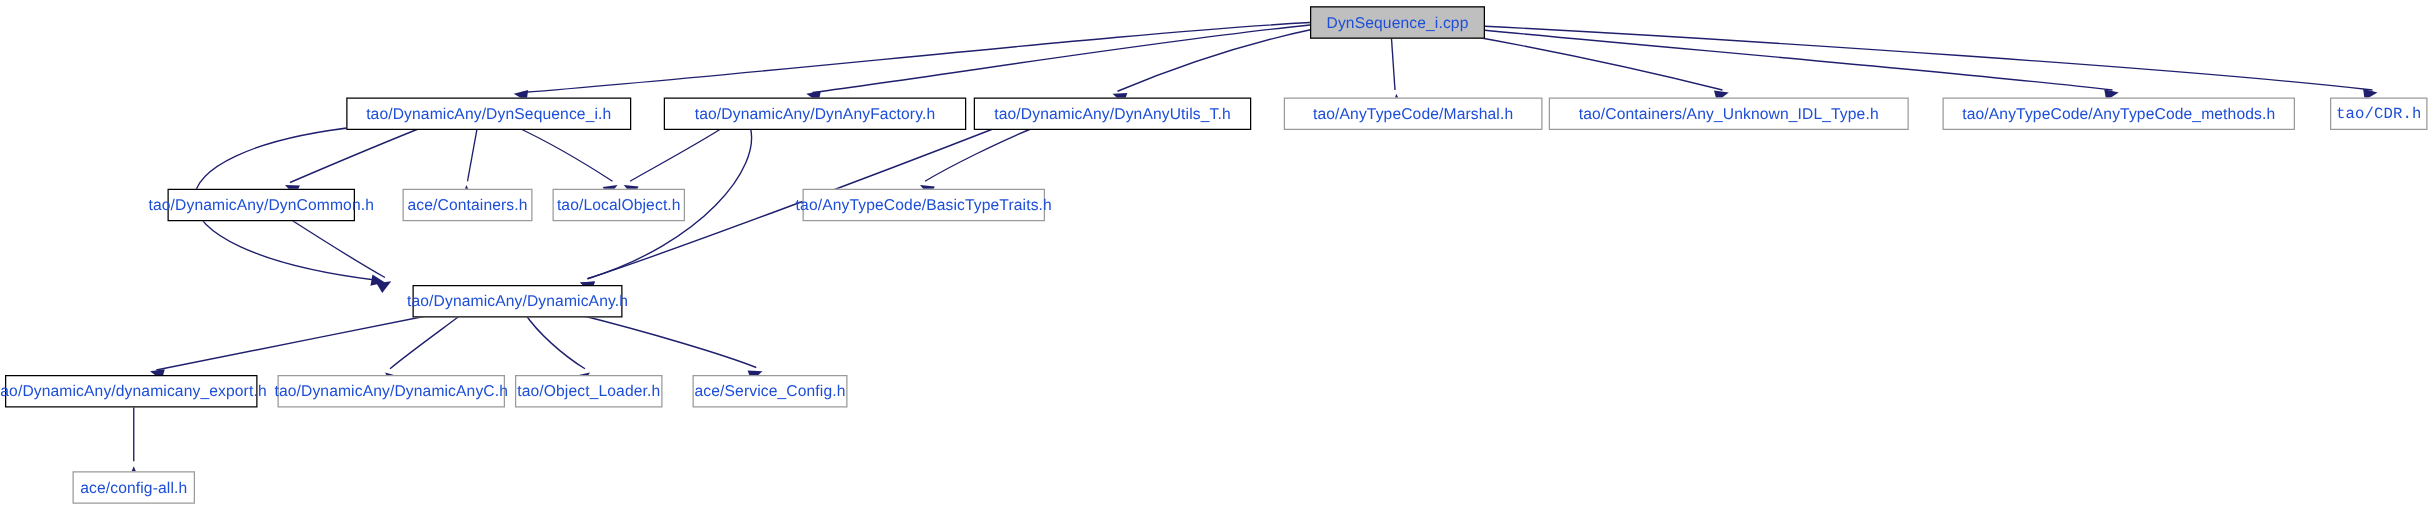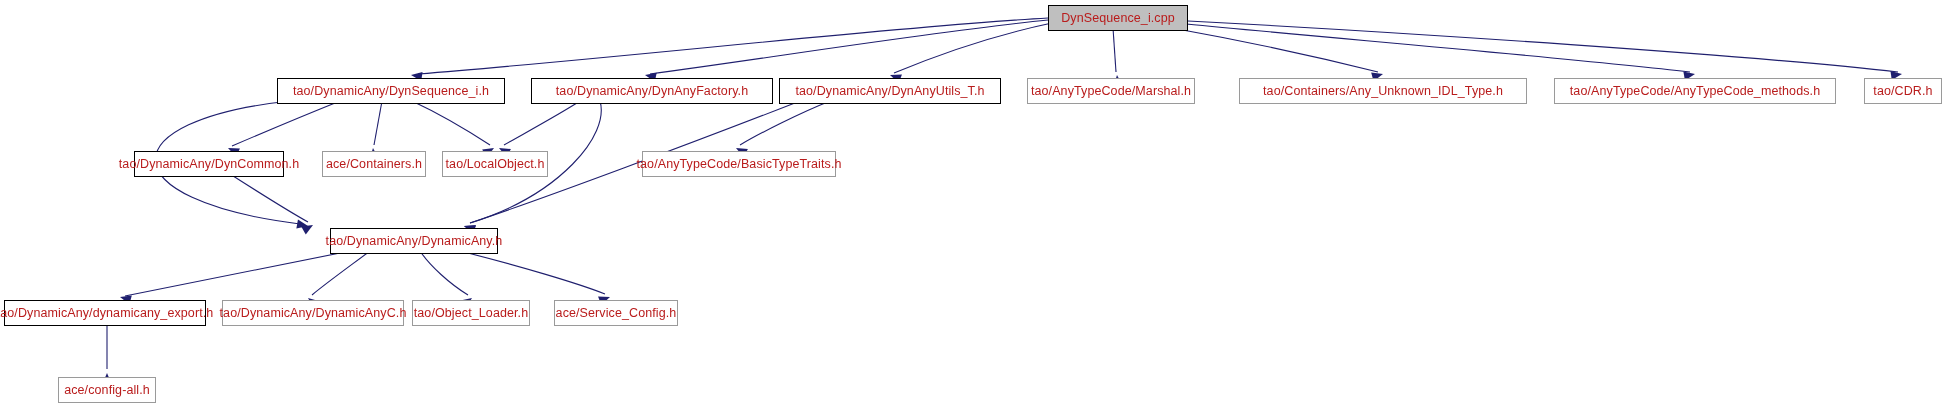--- a/index.html
+++ b/index.html
@@ -26,21 +26,21 @@
   }
   .node {
     position: absolute;
     box-sizing: border-box;
     display: flex;
     align-items: center;
     justify-content: center;
     height: 23px;
     border: 1px solid #9a9a9a;
     background: #ffffff;
-    color: #b91c1c;
+    color: #1d4ed8;
     font-size: 12.5px;
     line-height: 13px;
     white-space: nowrap;
     letter-spacing: 0.1px;
     padding: 12px 7px;
   }
   .node.root {
     background: #bfbfbf;
     border: 1px solid #000000;
     font-size: 12.5px;
@@ -137,24 +137,24 @@
       <g>
         <path d="M 107 323 L 107 369" fill="none" stroke="#1f1f6e" stroke-width="1.1"></path>
         <polygon points="0,0 -11,-4.6 -11,4.6" fill="#1f1f6e" transform="translate(107,373) rotate(270)"></polygon>
       </g>
     </svg>
   <div id="nodes">
       <div class="node root" style="left: 1048px; top: 5px; width: 140px;">DynSequence_i.cpp</div>
       <div class="node bold" style="left: 277px; top: 78px; width: 228px;">tao/DynamicAny/DynSequence_i.h</div>
       <div class="node bold" style="left: 531px; top: 78px; width: 242px;">tao/DynamicAny/DynAnyFactory.h</div>
       <div class="node bold" style="left: 779px; top: 78px; width: 222px;">tao/DynamicAny/DynAnyUtils_T.h</div>
-      <div class="node" style="left: 1027px; top: 78px; width: 168px;">tao/AnyTypeCode/Marshal.h</div>
+      <div class="node" style="left: 1027px; top: 78px; width: 207px;">tao/AnyTypeCode/Marshal.h</div>
       <div class="node" style="left: 1239px; top: 78px; width: 288px;">tao/Containers/Any_Unknown_IDL_Type.h</div>
       <div class="node" style="left: 1554px; top: 78px; width: 282px;">tao/AnyTypeCode/AnyTypeCode_methods.h</div>
-      <div class="node" style="left: 1864px; top: 78px; width: 78px;">tao/CDR.h</div>
+      <div class="node" style="left: 1864px; top: 78px; width: 78px; font-family: Liberation Mono, monospace;">tao/CDR.h</div>
       <div class="node bold" style="left: 134px; top: 151px; width: 150px;">tao/DynamicAny/DynCommon.h</div>
       <div class="node" style="left: 322px; top: 151px; width: 104px;">ace/Containers.h</div>
       <div class="node" style="left: 442px; top: 151px; width: 106px;">tao/LocalObject.h</div>
       <div class="node" style="left: 642px; top: 151px; width: 194px;">tao/AnyTypeCode/BasicTypeTraits.h</div>
       <div class="node bold" style="left: 314px; top: 228px; width: 168px; margin-left: 16px;">tao/DynamicAny/DynamicAny.h</div>
       <div class="node bold" style="left: 4px; top: 300px; width: 202px;">tao/DynamicAny/dynamicany_export.h</div>
       <div class="node" style="left: 222px; top: 300px; width: 182px;">tao/DynamicAny/DynamicAnyC.h</div>
       <div class="node" style="left: 412px; top: 300px; width: 118px;">tao/Object_Loader.h</div>
       <div class="node" style="left: 554px; top: 300px; width: 124px;">ace/Service_Config.h</div>
       <div class="node" style="left: 58px; top: 377px; width: 98px;">ace/config-all.h</div>

